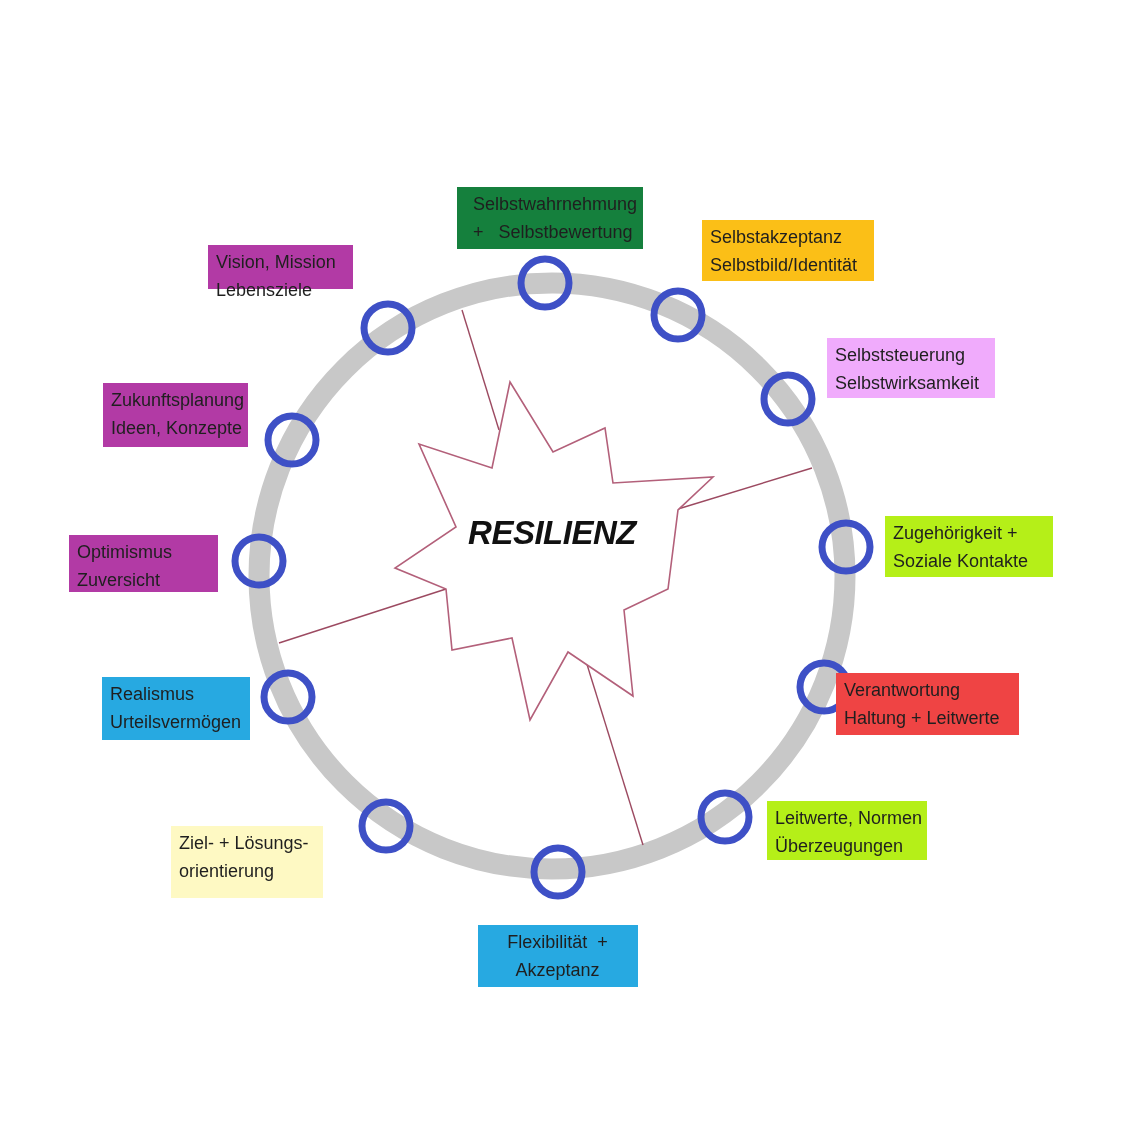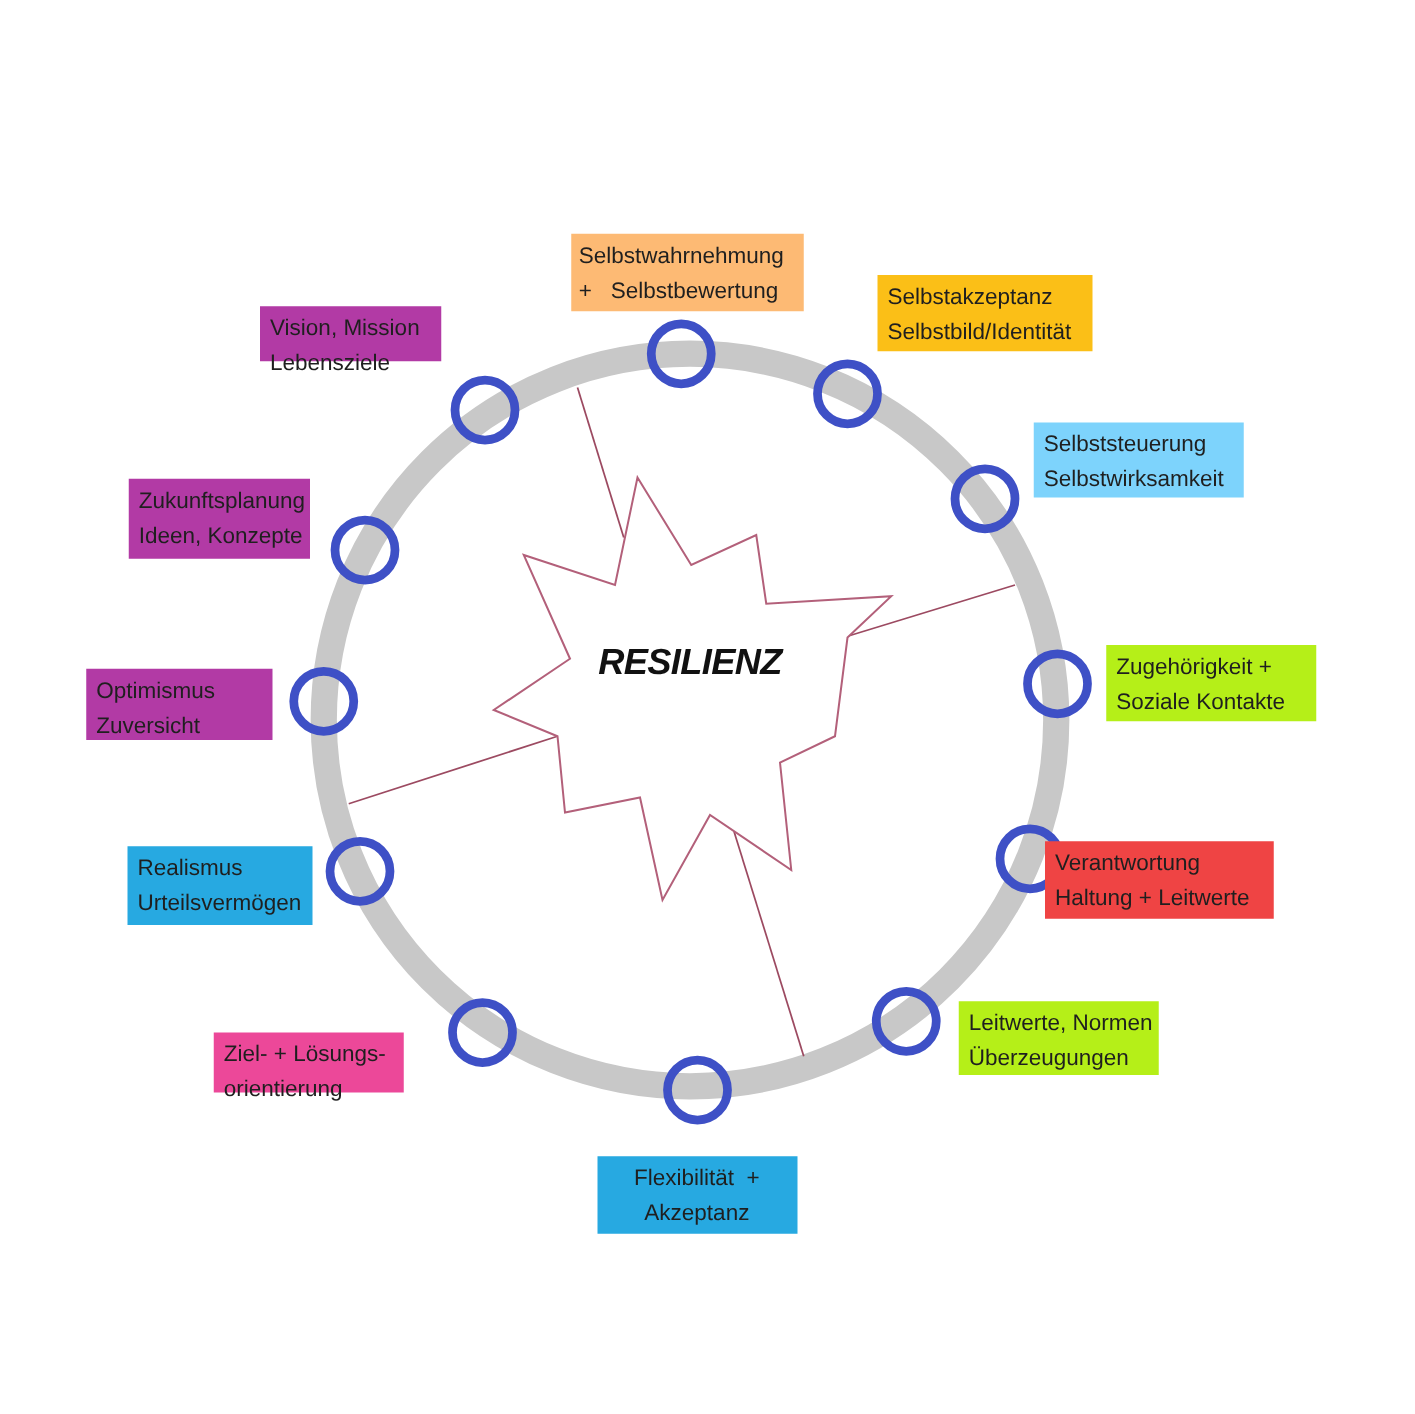--- a/index.html
+++ b/index.html
@@ -21,21 +21,21 @@
     text-align:left;
   }
   .label-box.center{text-align:center;padding-left:3px;padding-right:4px;}
   .box-line{white-space:pre;}
   #center-title{
     position:absolute;
     left:402px;top:514px;width:300px;
     text-align:center;
     font-style:italic;
     font-weight:bold;
-    font-size:29px;
+    font-size:33px;
     letter-spacing:-0.5px;
     color:#111111;
   }
 </style>
 </head>
 <body>
 
 <div id="canvas">
 
   <svg id="diagram-svg" viewBox="0 0 1132 1131">
@@ -62,31 +62,31 @@
       <circle cx="386" cy="826" r="24" stroke="#3E50C6"></circle>
       <circle cx="288" cy="697" r="24" stroke="#3E50C6"></circle>
       <circle cx="259" cy="561" r="24" stroke="#3E50C6"></circle>
       <circle cx="292" cy="440" r="24" stroke="#3E50C6"></circle>
       <circle cx="388" cy="328" r="24" stroke="#3E50C6"></circle>
     </g>
   </svg>
 
   <div id="center-title">RESILIENZ</div>
 
-  <div class="label-box" style="left: 457px; top: 187px; width: 186px; height: 62px; padding-left: 6px; background: #fdba74;">
+  <div class="label-box" style="left: 457px; top: 187px; width: 186px; height: 62px; padding-left: 16px; background: #15803d;">
     <div class="box-line">Selbstwahrnehmung</div>
     <div class="box-line">+   Selbstbewertung</div>
   </div>
 
   <div class="label-box" style="left: 702px; top: 220px; width: 172px; height: 61px; background: rgb(251, 191, 23);">
     <div class="box-line">Selbstakzeptanz</div>
     <div class="box-line">Selbstbild/Identität</div>
   </div>
 
-  <div class="label-box" style="left: 827px; top: 338px; width: 168px; height: 60px; background: #7dd3fc;">
+  <div class="label-box" style="left: 827px; top: 338px; width: 168px; height: 60px; background: #f0abfc;">
     <div class="box-line">Selbststeuerung</div>
     <div class="box-line">Selbstwirksamkeit</div>
   </div>
 
   <div class="label-box" style="left: 885px; top: 516px; width: 168px; height: 61px; background: rgb(181, 239, 24);">
     <div class="box-line">Zugehörigkeit +</div>
     <div class="box-line">Soziale Kontakte</div>
   </div>
 
   <div class="label-box" style="left: 836px; top: 673px; width: 183px; height: 62px; background: #ef4444;">
@@ -97,21 +97,21 @@
   <div class="label-box" style="left: 767px; top: 801px; width: 160px; height: 59px; background: rgb(181, 239, 24);">
     <div class="box-line">Leitwerte, Normen</div>
     <div class="box-line">Überzeugungen</div>
   </div>
 
   <div class="label-box center" style="left: 478px; top: 925px; width: 160px; height: 62px; background: rgb(39, 169, 225);">
     <div class="box-line">Flexibilität  +</div>
     <div class="box-line">Akzeptanz</div>
   </div>
 
-  <div class="label-box" style="left: 171px; top: 826px; width: 152px; height: 48px; background: #ec4899;">
+  <div class="label-box" style="left: 171px; top: 826px; width: 152px; height: 72px; background: #fef9c3;">
     <div class="box-line">Ziel- + Lösungs-</div>
     <div class="box-line">orientierung</div>
   </div>
 
   <div class="label-box" style="left: 69px; top: 535px; width: 149px; height: 57px; background: rgb(178, 58, 165);">
     <div class="box-line">Optimismus</div>
     <div class="box-line">Zuversicht</div>
   </div>
 
   <div class="label-box" style="left: 102px; top: 677px; width: 148px; height: 63px; background: rgb(39, 169, 225);">

